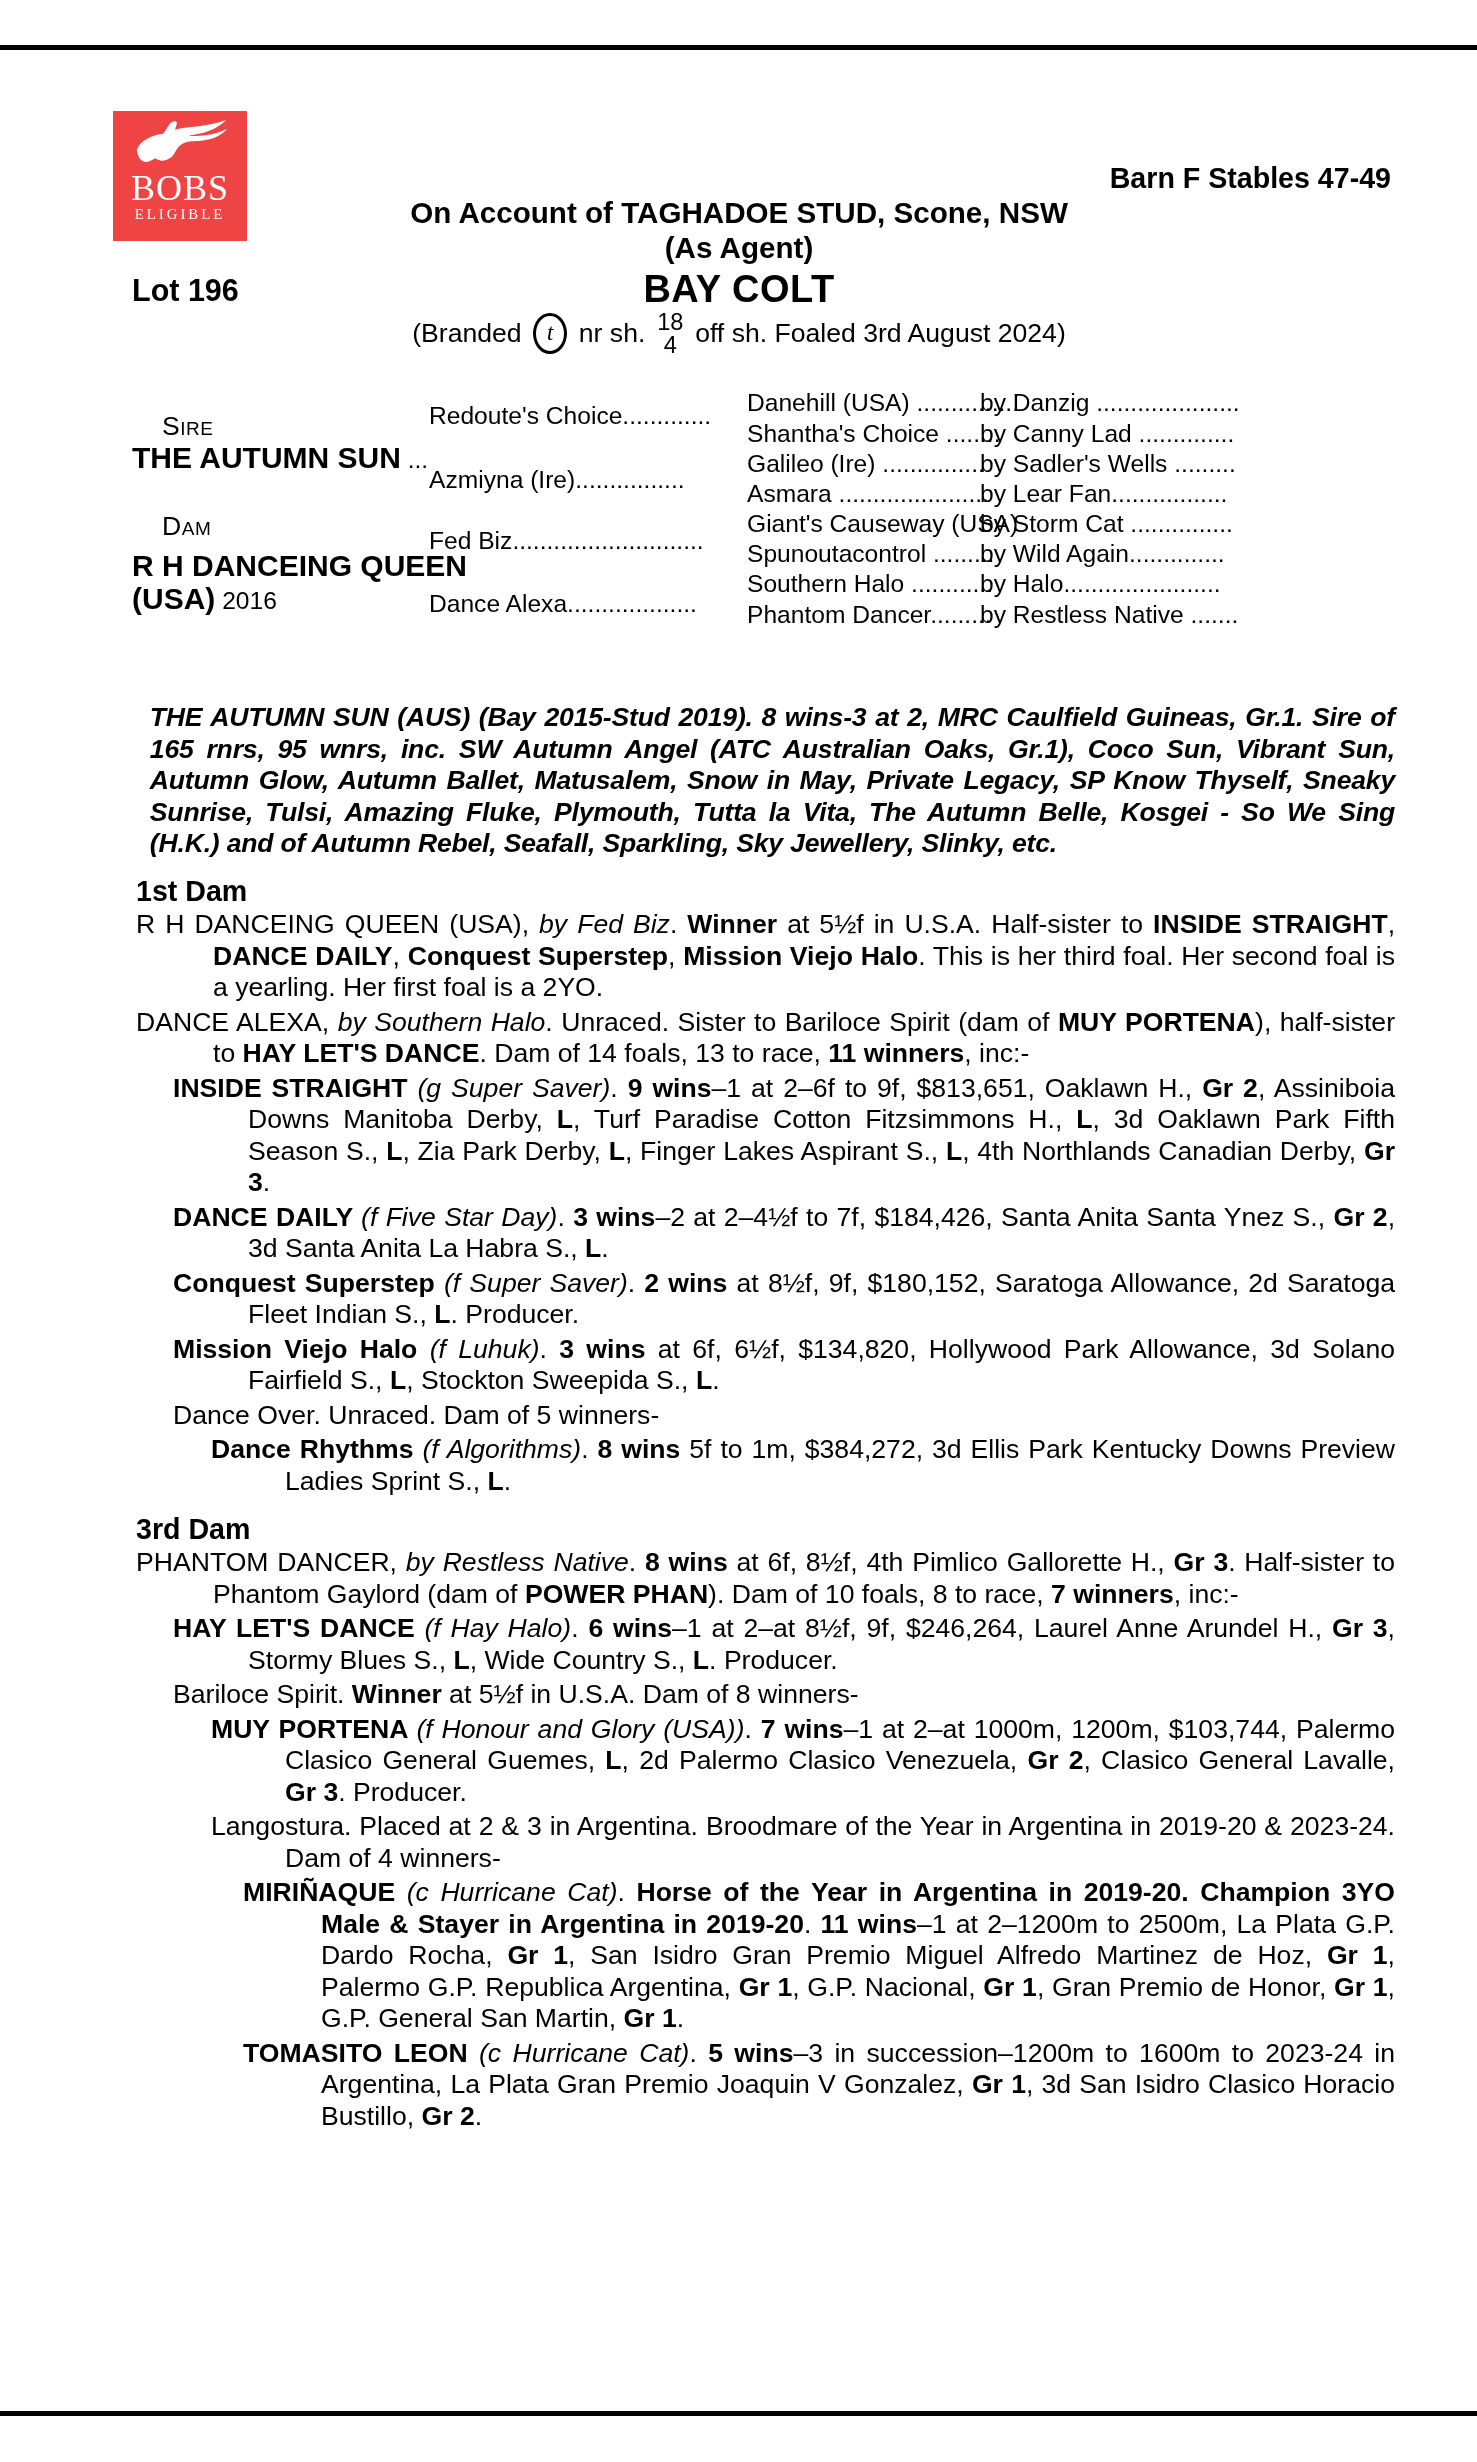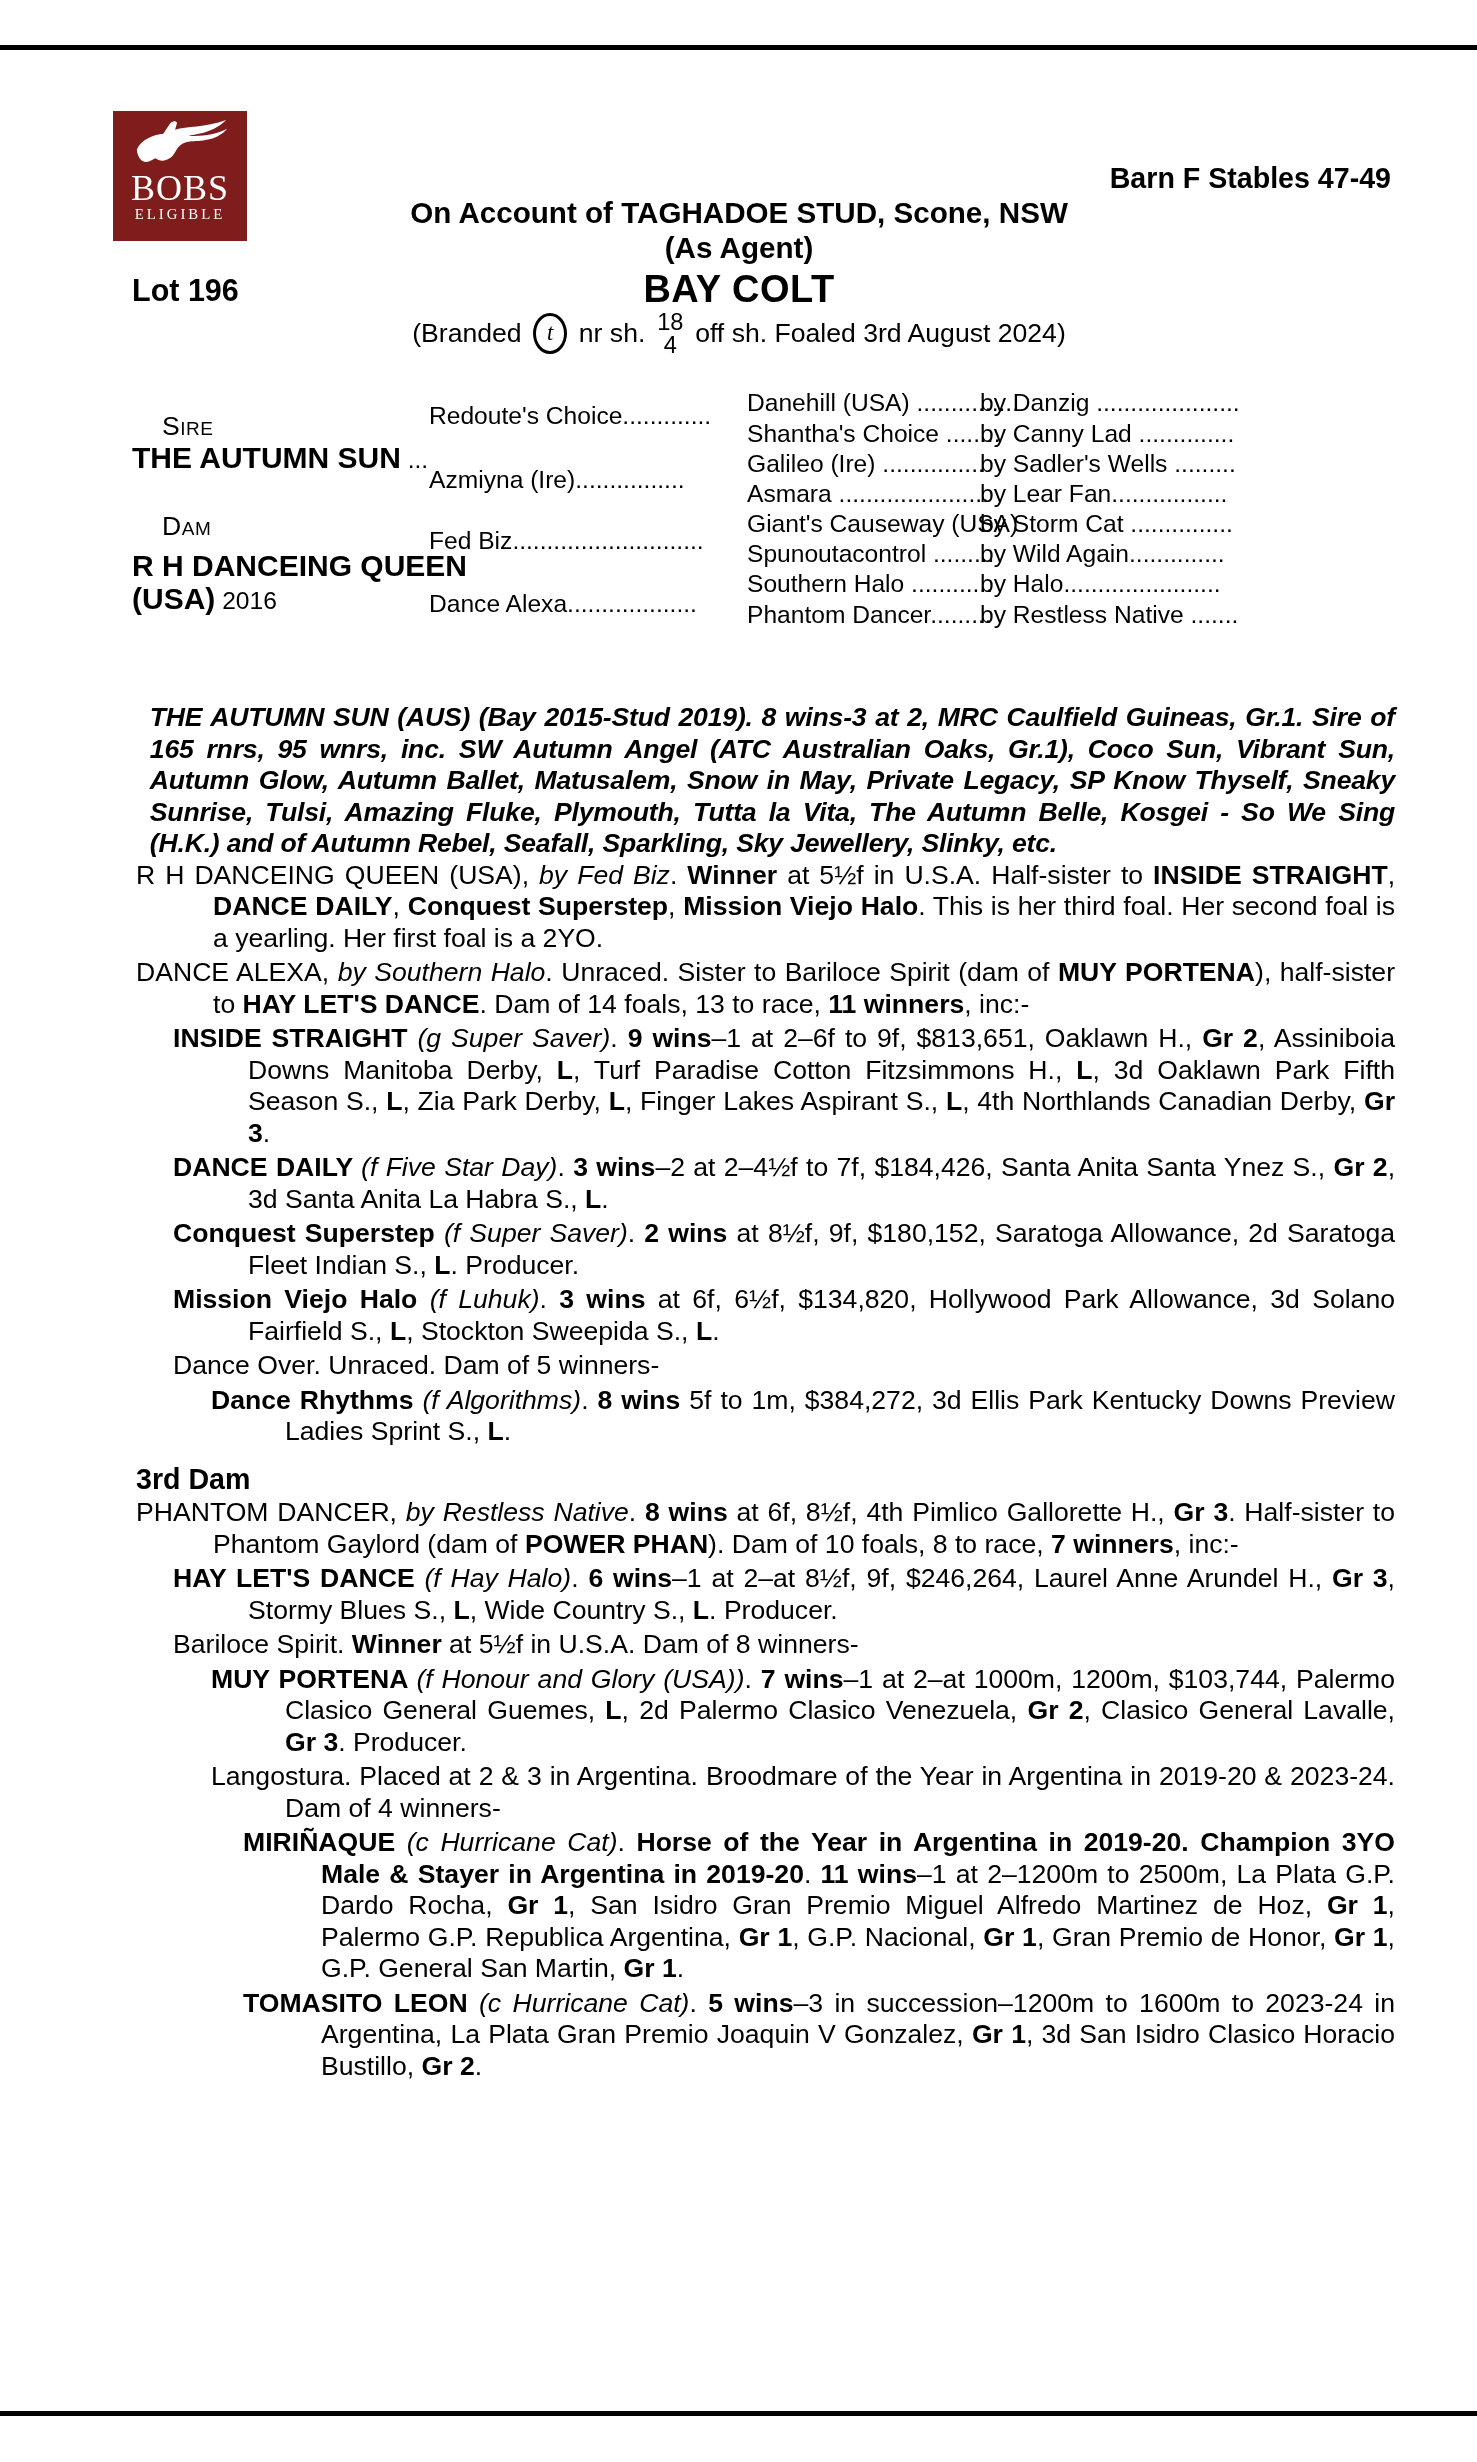--- a/index.html
+++ b/index.html
@@ -3,21 +3,21 @@
 <meta charset="utf-8">
 <style>
   html,body{margin:0;padding:0;background:#fff;}
   .page{position:relative;width:1478px;height:2463px;background:#fff;color:#000;
         font-family:"Liberation Sans",sans-serif;overflow:hidden;}
   .rule{position:absolute;left:0;width:1478px;height:4.9px;background:#000;}
   .rule-top{top:45px;}
   .rule-bottom{top:2411px;}
 
   
-  .logo{position:absolute;left:113px;top:111px;width:134px;height:130px;background:#7f1d1d;
+  .logo{position:absolute;left:113px;top:111px;width:134px;height:130px;background:#ef4444;
         display:flex;flex-direction:column;align-items:center;padding-top:4.9px;box-sizing:border-box;}
   .logo svg{width:114px;height:55px;display:block;}
   .logo-bobs{font-family:"Liberation Serif",serif;color:#fff;font-size:36px;line-height:35px;letter-spacing:1px;}
   .logo-elig{font-family:"Liberation Serif",serif;color:#fff;font-size:14.8px;line-height:16.7px;letter-spacing:3px;}
 
   .barn{position:absolute;right:87px;top:162px;font-size:28.6px;font-weight:bold;white-space:nowrap;}
   .account{position:absolute;left:0;top:196px;width:1478px;text-align:center;font-size:29.6px;font-weight:bold;}
   .agent{position:absolute;left:0;top:231px;width:1478px;text-align:center;font-size:29.6px;font-weight:bold;}
   .lot{position:absolute;left:132px;top:273px;font-size:30.5px;font-weight:bold;}
   .title{position:absolute;left:0;top:268px;width:1478px;text-align:center;font-size:38px;font-weight:bold;letter-spacing:0.5px;}
@@ -111,20 +111,21 @@
     <div class="cell" style="left:747px;top:181px;">Southern Halo ............</div>
     <div class="cell" style="left:980px;top:181px;">by Halo.......................</div>
     <div class="cell" style="left:747px;top:212px;">Phantom Dancer.........</div>
     <div class="cell" style="left:980px;top:212px;">by Restless Native .......</div>
   </div>
 
   <div class="flow">
     <p class="sire-summary" style="margin-top:0;margin-bottom:0;">THE AUTUMN SUN (AUS) (Bay 2015-Stud 2019). 8 wins-3 at 2, MRC Caulfield Guineas, Gr.1. Sire of 165 rnrs, 95 wnrs, inc. SW Autumn Angel (ATC Australian Oaks, Gr.1), Coco Sun, Vibrant Sun, Autumn Glow, Autumn Ballet, Matusalem, Snow in May, Private Legacy, SP Know Thyself, Sneaky Sunrise, Tulsi, Amazing Fluke, Plymouth, Tutta la Vita, The Autumn Belle, Kosgei - So We Sing (H.K.) and of Autumn Rebel, Seafall, Sparkling, Sky Jewellery, Slinky, etc.</p>
 
     <div>
+      <div class="dam-heading">1st Dam</div>
       <div class="entry lv0"><span>R H DANCEING QUEEN (USA), </span><span style="font-style: italic;">by Fed Biz</span><span>. </span><span style="font-weight: bold;">Winner</span><span> at 5½f in U.S.A. Half-sister to </span><span style="font-weight: bold;">INSIDE STRAIGHT</span><span>, </span><span style="font-weight: bold;">DANCE DAILY</span><span>, </span><span style="font-weight: bold;">Conquest Superstep</span><span>, </span><span style="font-weight: bold;">Mission Viejo Halo</span><span>. This is her third foal. Her second foal is a yearling. Her first foal is a 2YO.</span></div>
     </div>
 
     <div>
       <div class="entry lv0"><span>DANCE ALEXA, </span><span style="font-style: italic;">by Southern Halo</span><span>. Unraced. Sister to Bariloce Spirit (dam of </span><span style="font-weight: bold;">MUY PORTENA</span><span>), half-sister to </span><span style="font-weight: bold;">HAY LET'S DANCE</span><span>. Dam of 14 foals, 13 to race, </span><span style="font-weight: bold;">11 winners</span><span>, inc:-</span></div>
       <div class="entry lv1"><span style="font-weight: bold;">INSIDE STRAIGHT </span><span style="font-style: italic;">(g Super Saver)</span><span>. </span><span style="font-weight: bold;">9 wins</span><span>–1 at 2–6f to 9f, $813,651, Oaklawn H., </span><span style="font-weight: bold;">Gr 2</span><span>, Assiniboia Downs Manitoba Derby, </span><span style="font-weight: bold;">L</span><span>, Turf Paradise Cotton Fitzsimmons H., </span><span style="font-weight: bold;">L</span><span>, 3d Oaklawn Park Fifth Season S., </span><span style="font-weight: bold;">L</span><span>, Zia Park Derby, </span><span style="font-weight: bold;">L</span><span>, Finger Lakes Aspirant S., </span><span style="font-weight: bold;">L</span><span>, 4th Northlands Canadian Derby, </span><span style="font-weight: bold;">Gr 3</span><span>.</span></div>
       <div class="entry lv1"><span style="font-weight: bold;">DANCE DAILY </span><span style="font-style: italic;">(f Five Star Day)</span><span>. </span><span style="font-weight: bold;">3 wins</span><span>–2 at 2–4½f to 7f, $184,426, Santa Anita Santa Ynez S., </span><span style="font-weight: bold;">Gr 2</span><span>, 3d Santa Anita La Habra S., </span><span style="font-weight: bold;">L</span><span>.</span></div>
       <div class="entry lv1"><span style="font-weight: bold;">Conquest Superstep </span><span style="font-style: italic;">(f Super Saver)</span><span>. </span><span style="font-weight: bold;">2 wins</span><span> at 8½f, 9f, $180,152, Saratoga Allowance, 2d Saratoga Fleet Indian S., </span><span style="font-weight: bold;">L</span><span>. Producer.</span></div>
       <div class="entry lv1"><span style="font-weight: bold;">Mission Viejo Halo </span><span style="font-style: italic;">(f Luhuk)</span><span>. </span><span style="font-weight: bold;">3 wins</span><span> at 6f, 6½f, $134,820, Hollywood Park Allowance, 3d Solano Fairfield S., </span><span style="font-weight: bold;">L</span><span>, Stockton Sweepida S., </span><span style="font-weight: bold;">L</span><span>.</span></div>
       <div class="entry lv1"><span>Dance Over. Unraced. Dam of 5 winners-</span></div>

